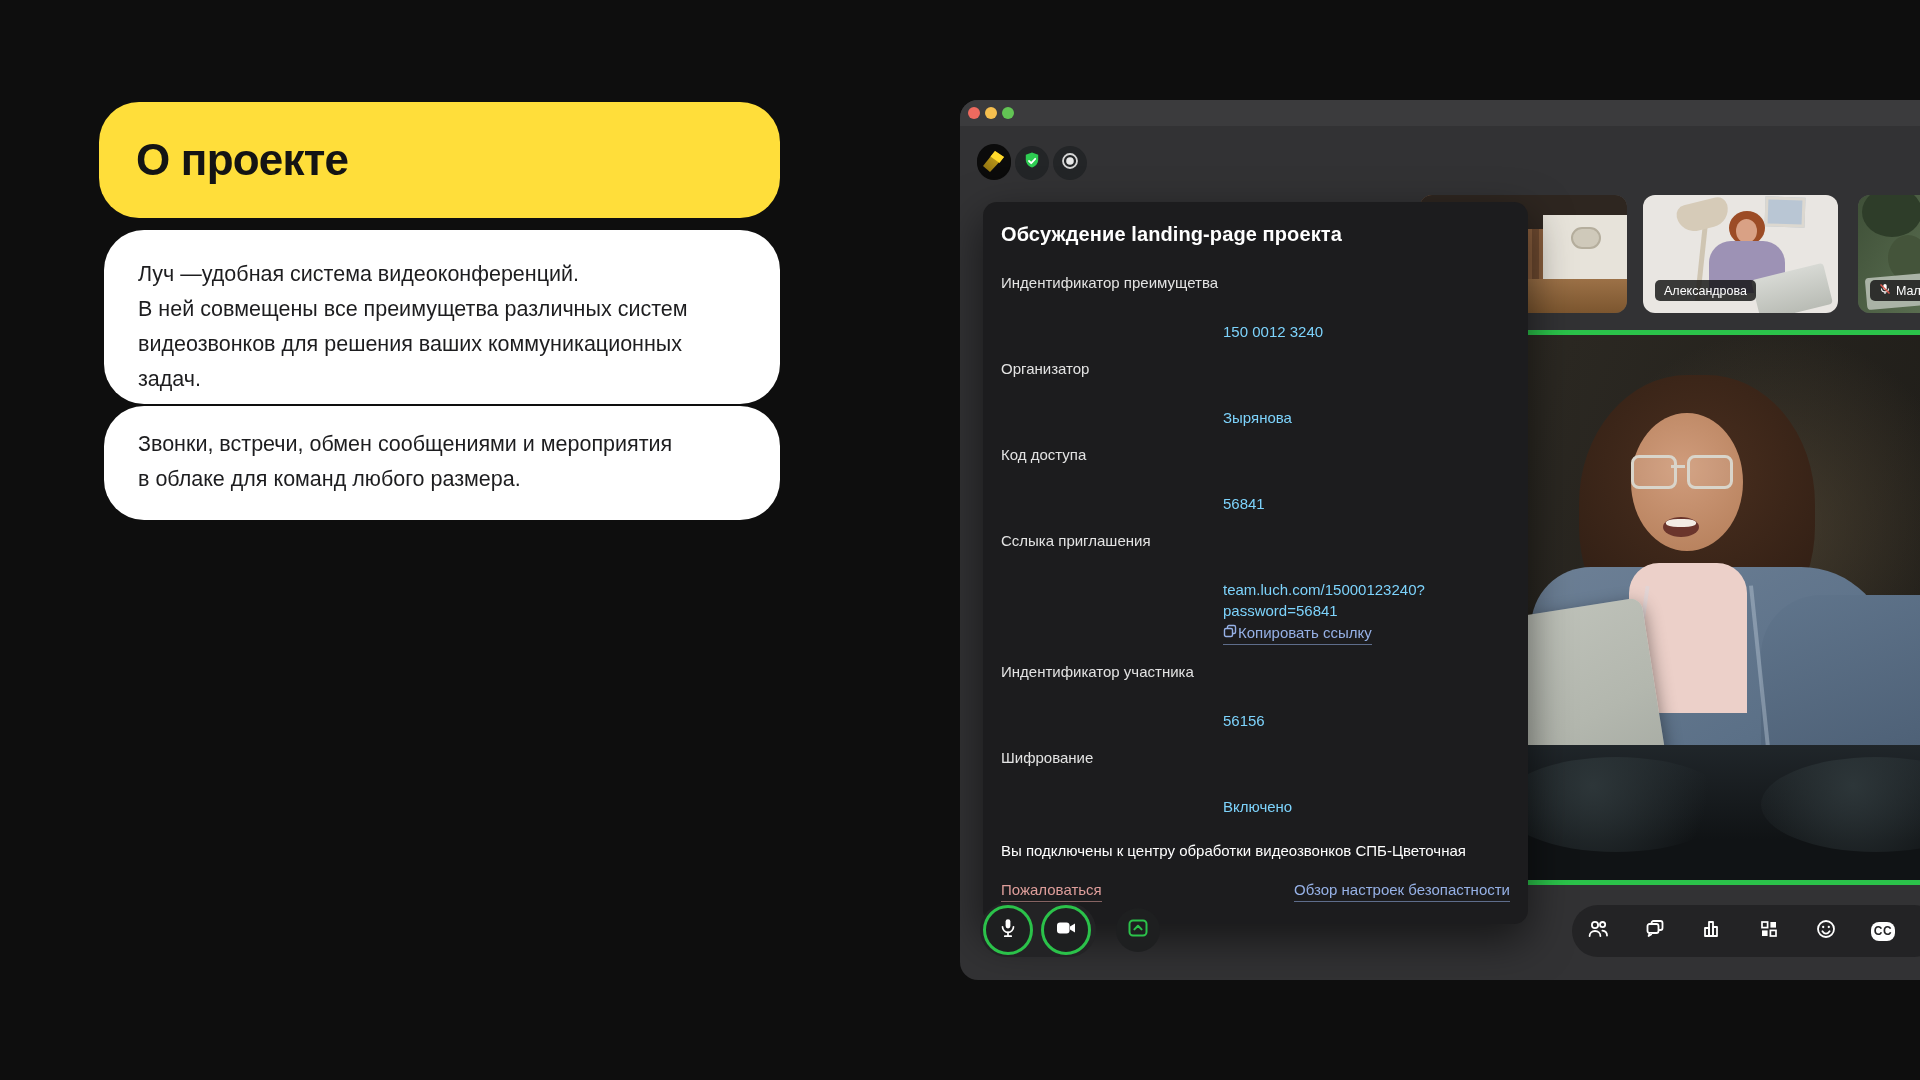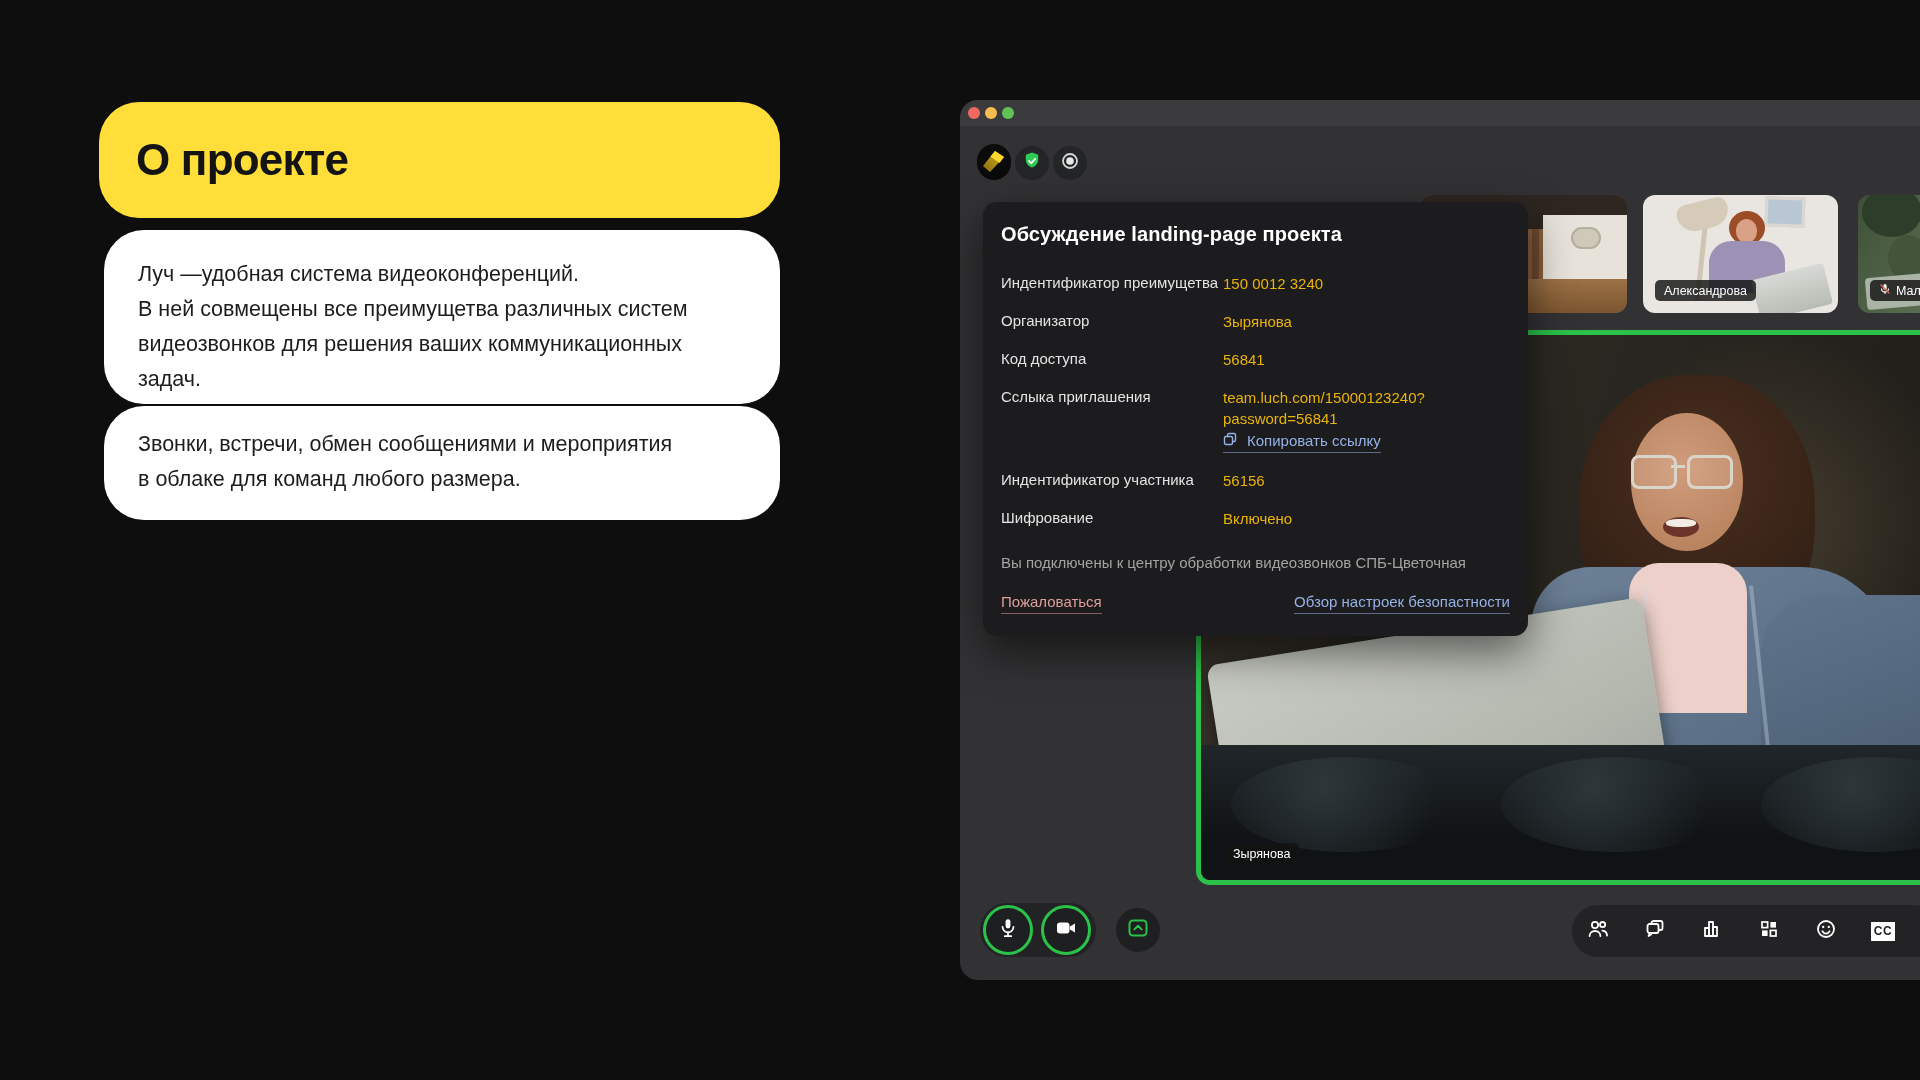--- a/index.html
+++ b/index.html
@@ -68,35 +68,35 @@
     background:radial-gradient(circle at 40% 30%,#2d3639,rgba(16,19,21,0) 75%);}
   
   .popover{
     position:absolute;left:23px;top:102px;width:545px;background:#1C1C1E;border-radius:14px;
     box-sizing:border-box;padding:21px 18px 22px 18px;color:#fff;
     box-shadow:0 16px 44px rgba(0,0,0,.55);
   }
   .pop-title{font-size:20px;font-weight:700;margin-bottom:27px;letter-spacing:.1px;}
   .p-row{display:flex;margin-bottom:17px;align-items:flex-start;}
   .p-label{width:222px;flex:none;font-size:15px;color:#E3E3E3;line-height:20px;}
-  .p-value{font-size:15px;color:#eab308;line-height:21px;white-space:pre-line;}
+  .p-value{font-size:15px;color:#7dd3fc;line-height:21px;white-space:pre-line;margin-top:48px;}
   .copy-row{margin:-6px 0 17px 222px;}
-  .link{display:inline-flex;align-items:center;gap:10px;font-size:15px;text-decoration:none;
+  .link{display:inline-flex;align-items:center;gap:1px;font-size:15px;text-decoration:none;
     padding-bottom:3px;border-bottom:1px solid rgba(150,176,230,.55);}
   .link.blue{color:#96B1E6;}
   .link.pink{color:#DE9E9B;border-bottom-color:rgba(222,158,155,.55);}
-  .pop-note{font-size:15px;color:#a3a3a3;margin:24px 0 0 0;line-height:20px;}
+  .pop-note{font-size:15px;color:#ffffff;margin:24px 0 0 0;line-height:20px;}
   .pop-links{display:flex;justify-content:space-between;align-items:center;margin-top:20px;}
   
   .ctl-pill{position:absolute;background:#232325;border-radius:27px;}
   .round-btn{position:absolute;border-radius:50%;display:flex;align-items:center;justify-content:center;box-sizing:border-box;}
   .ring{border:3px solid #2BC24A;background:#1E1F20;}
   .right-pill{left:612px;top:805px;width:368px;height:52px;display:flex;align-items:center;padding:0 14px;gap:33px;box-sizing:border-box;}
   .rp-icon{width:24px;height:24px;flex:none;display:flex;align-items:center;justify-content:center;}
-  .cc-box{width:26px;height:19px;background:#fff;border-radius:0;color:#232325;font-weight:700;
+  .cc-box{width:26px;height:19px;background:#fff;border-radius:8px;color:#232325;font-weight:700;
     font-size:12px;display:flex;align-items:center;justify-content:center;letter-spacing:.5px;}
   
   .t1-wood{position:absolute;left:0;top:0;width:130px;height:100%;
     background:repeating-linear-gradient(90deg,#6e4a30 0 7px,#8a5f3e 7px 14px);}
   .t1-beam{position:absolute;left:0;top:0;width:100%;height:34px;background:#2e2620;}
   .t1-wall{position:absolute;right:0;top:20px;width:84px;height:70px;background:#e7e3da;}
   .t1-sign{position:absolute;right:26px;top:32px;width:30px;height:22px;border-radius:11px;background:#cfc9ba;border:2px solid #b5ae9d;box-sizing:border-box;}
   .t1-bench{position:absolute;left:0;bottom:0;width:100%;height:34px;background:linear-gradient(#9c7147,#7c562f);}
   .t1-man{position:absolute;left:-8px;bottom:0;width:70px;height:62px;border-radius:45% 45% 0 0;background:#4a443e;}
   .t1-shirt{position:absolute;left:2px;bottom:0;width:52px;height:34px;border-radius:40% 40% 0 0;

